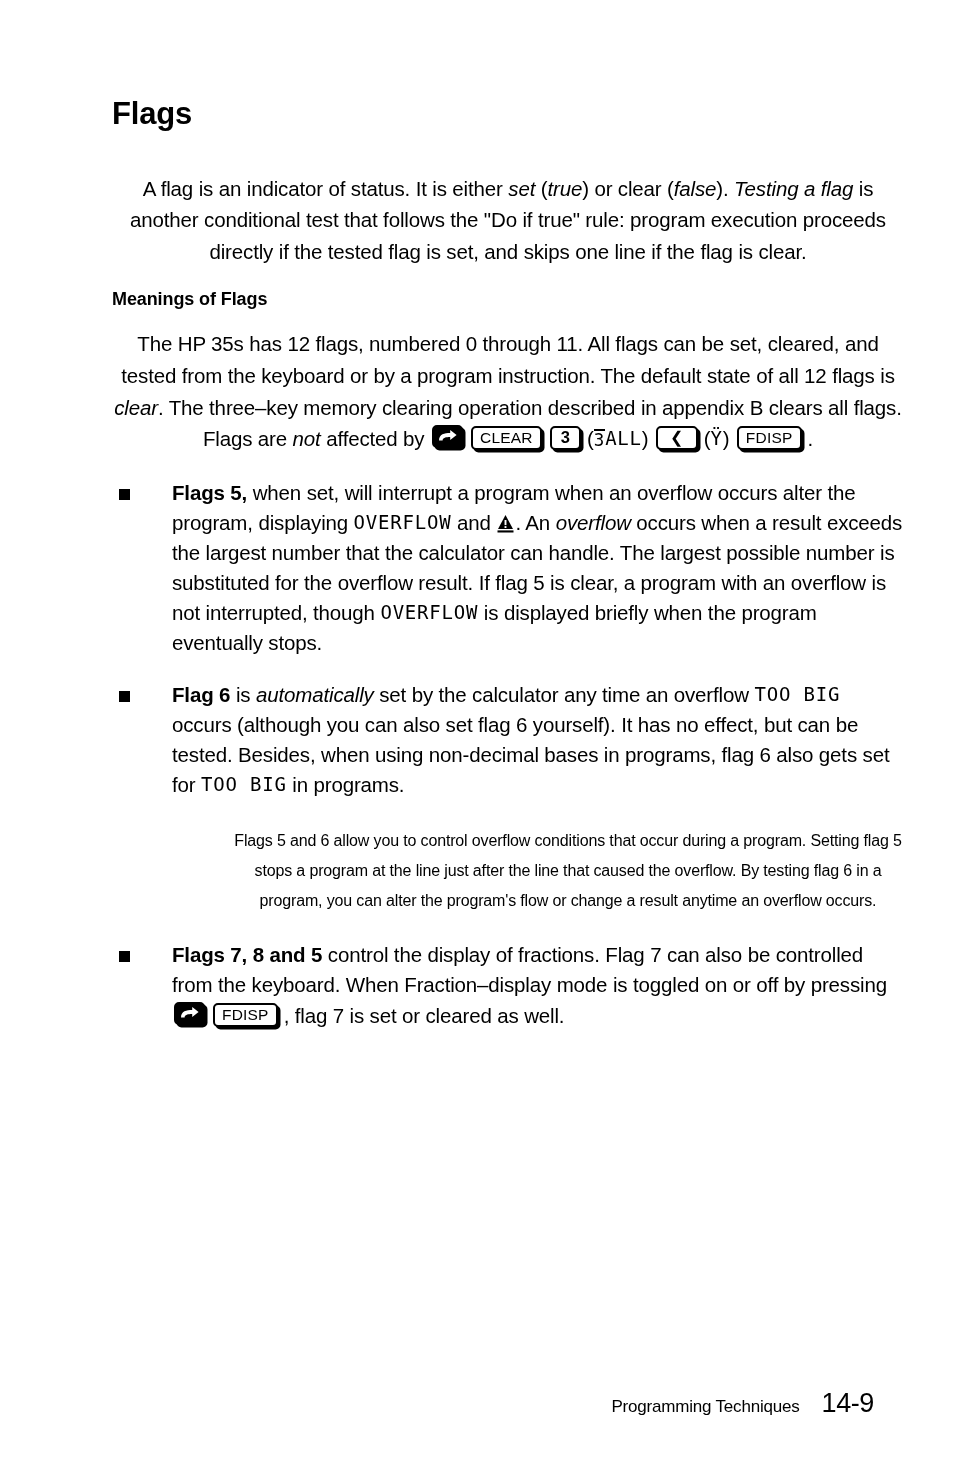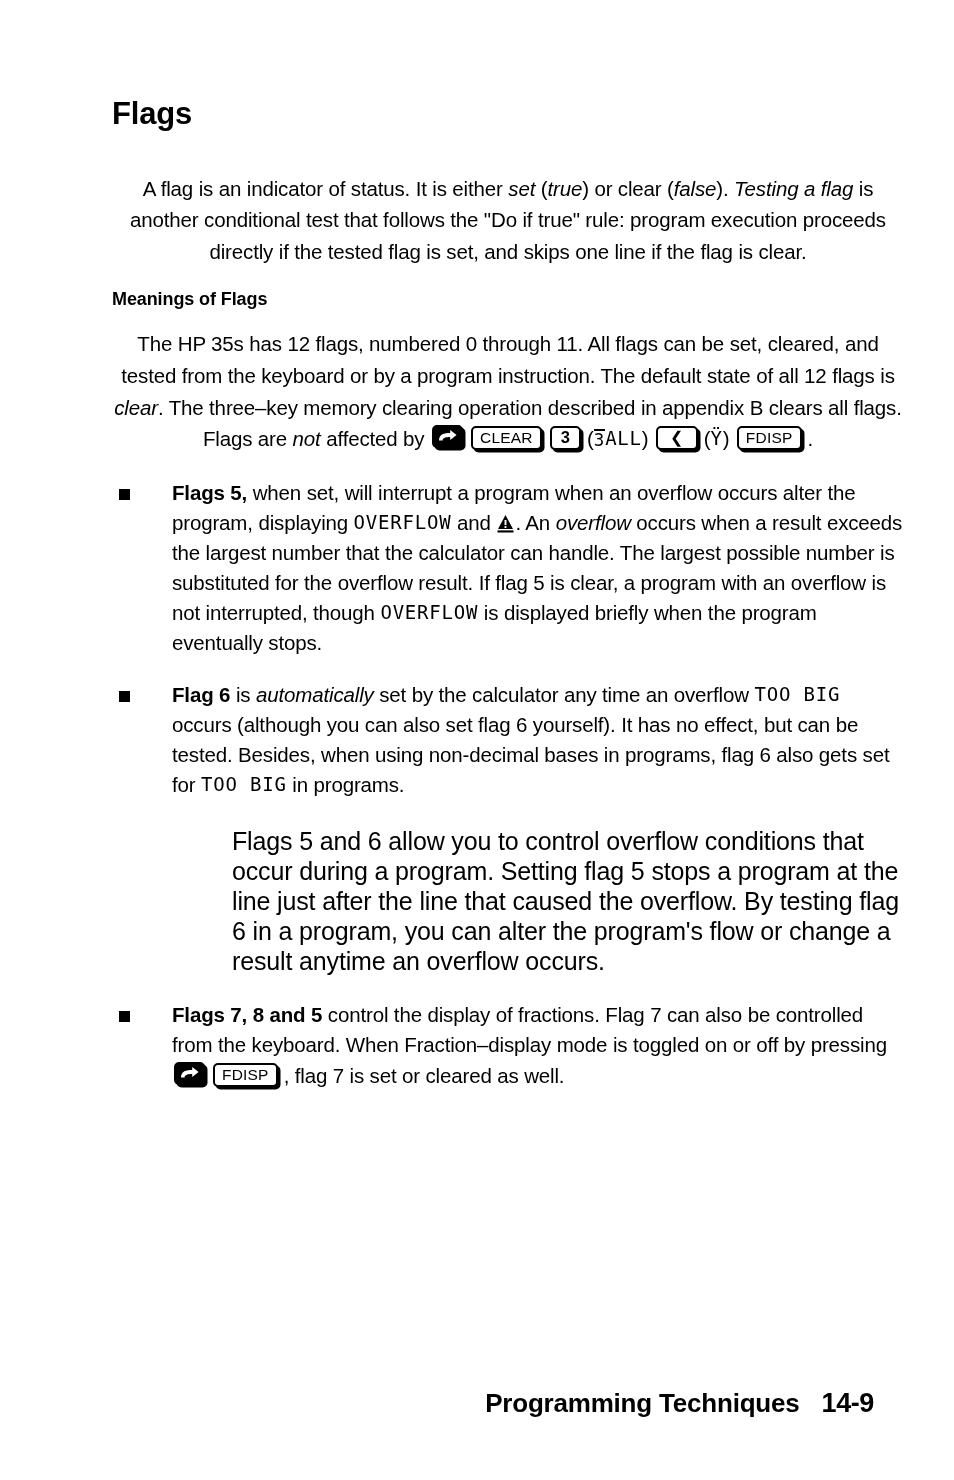--- a/index.html
+++ b/index.html
@@ -71,23 +71,24 @@
     top: 11px;
     width: 11px;
     height: 11px;
     background: #000;
     display: block;
   }
   .indent-para {
     margin-left: 60px;
     margin-top: 26px;
     margin-bottom: 24px;
-    font-size: 25px;
+    font-size: 16px;
     line-height: 30px;
     letter-spacing: -0.15px;
+    text-align: center;
   }
   b, .bold { font-weight: bold; }
   i, .ital { font-style: italic; }
 
   
   .lcd {
     font-family: "DejaVu Sans Mono", "Liberation Mono", monospace;
     font-size: 19px;
     letter-spacing: 0.8px;
     font-weight: normal;
@@ -161,27 +162,27 @@
   
   .footer {
     position: absolute;
     left: 0;
     top: 1388px;
     width: 858px;
     text-align: right;
     white-space: nowrap;
   }
   .footer .chapter-name {
-    font-size: 26px;
-    font-weight: bold;
+    font-size: 17px;
+    font-weight: normal;
     letter-spacing: -0.2px;
   }
   .footer .page-num {
     font-size: 27px;
-    font-weight: bold;
+    font-weight: normal;
     margin-left: 22px;
     letter-spacing: -0.4px;
   }
 </style>
 </head>
 <body>
 
 <div class="page">
   <div class="content">
 

